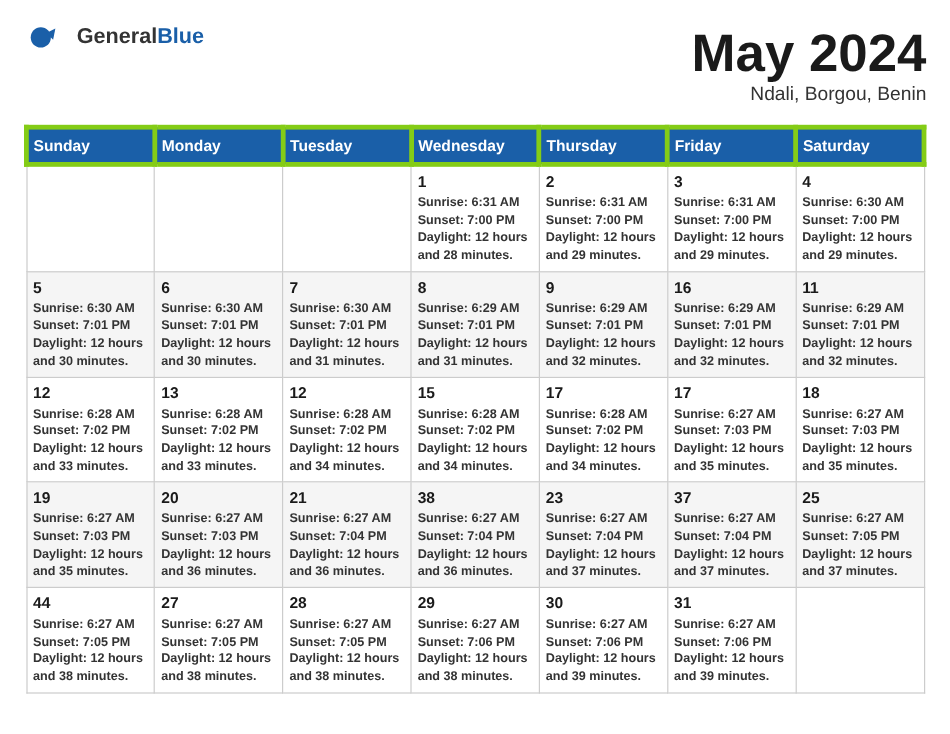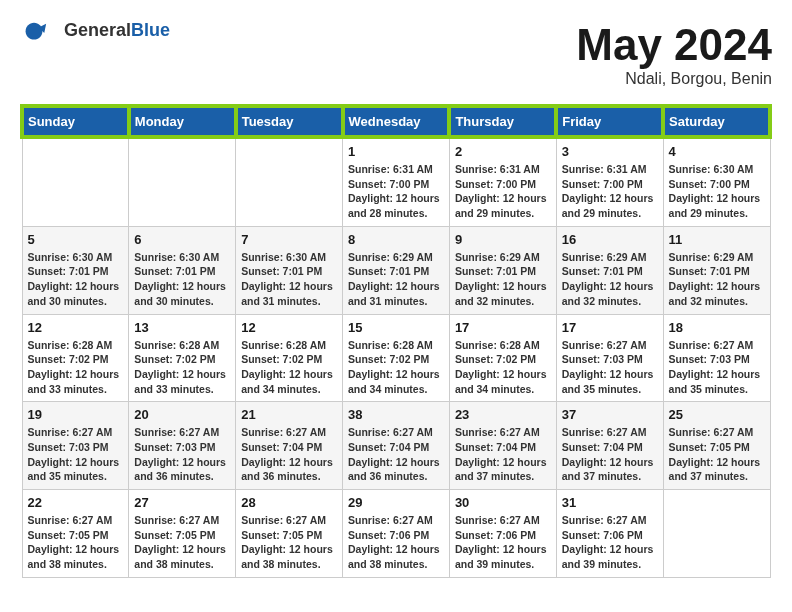--- a/index.html
+++ b/index.html
@@ -301,21 +301,21 @@
         <td>
           <div class="day-number">25</div>
           <div class="day-info" style="white-space: pre-line;">Sunrise: 6:27 AM
 Sunset: 7:05 PM
 Daylight: 12 hours
 and 37 minutes.</div>
         </td>
       </tr>
       <tr>
         <td>
-          <div class="day-number">22</div>
+          <div class="day-number">44</div>
           <div class="day-info" style="white-space: pre-line;">Sunrise: 6:27 AM
 Sunset: 7:05 PM
 Daylight: 12 hours
 and 38 minutes.</div>
         </td>
         <td>
           <div class="day-number">27</div>
           <div class="day-info" style="white-space: pre-line;">Sunrise: 6:27 AM
 Sunset: 7:05 PM
 Daylight: 12 hours

